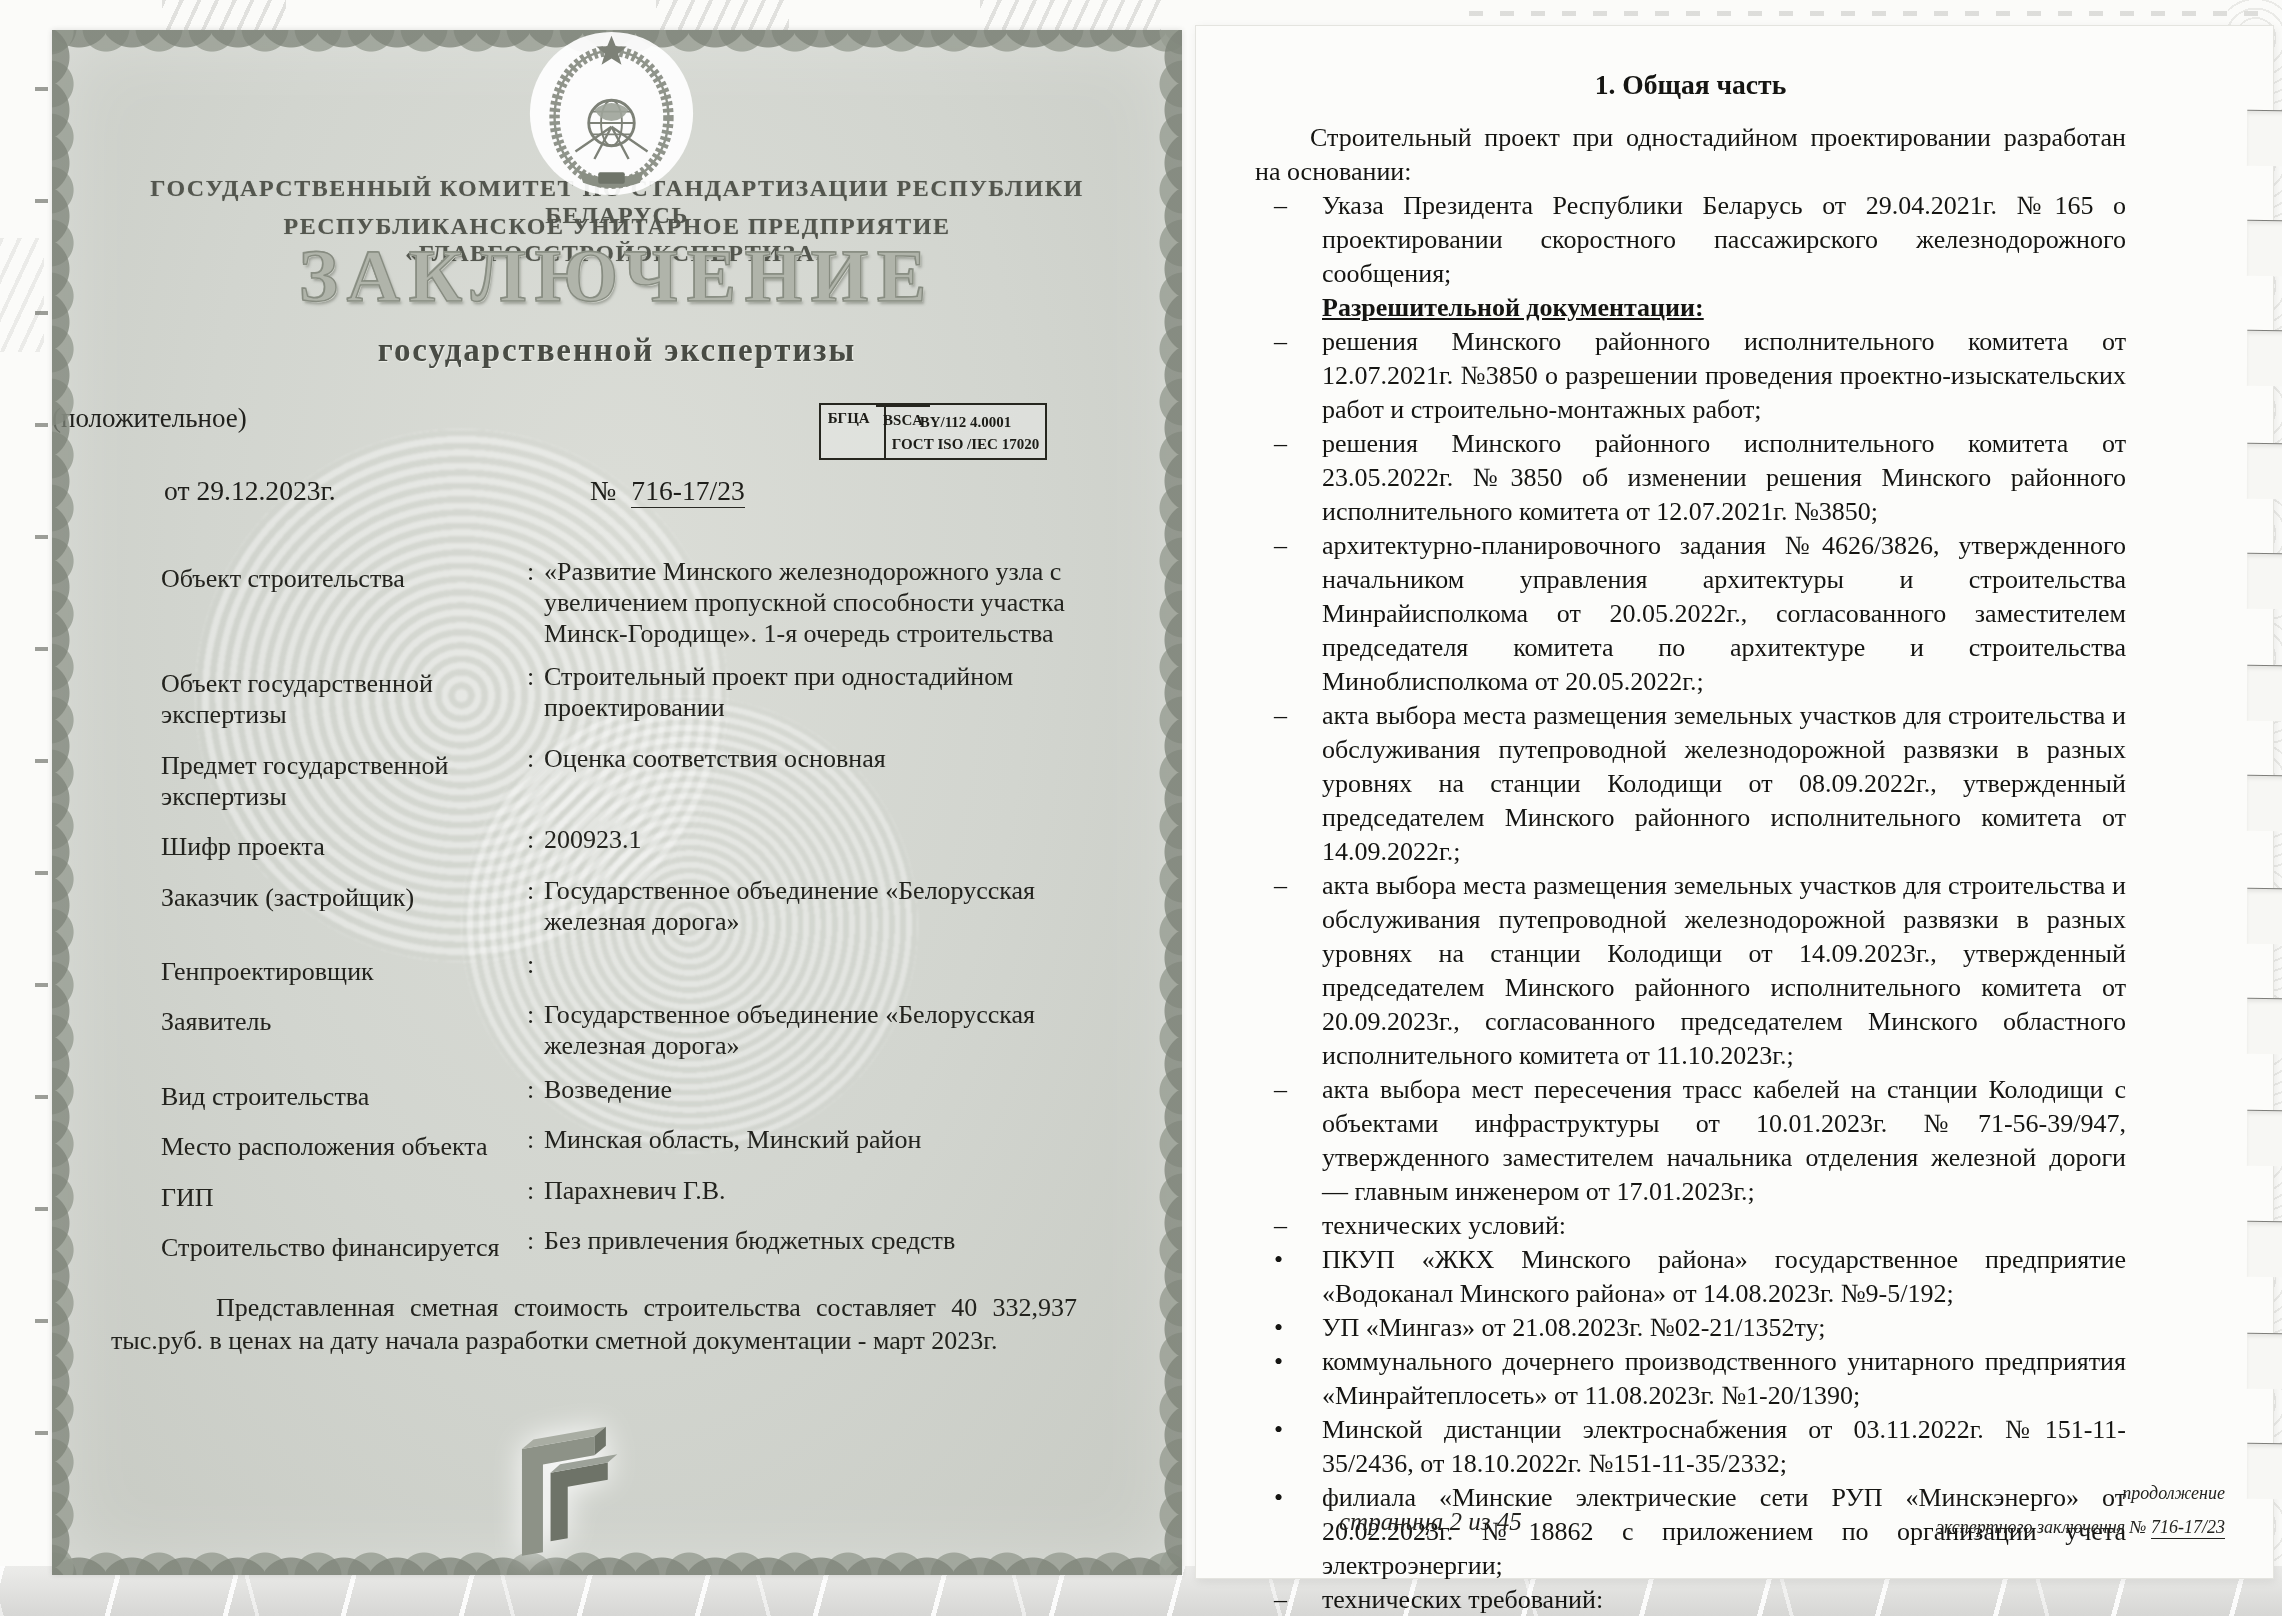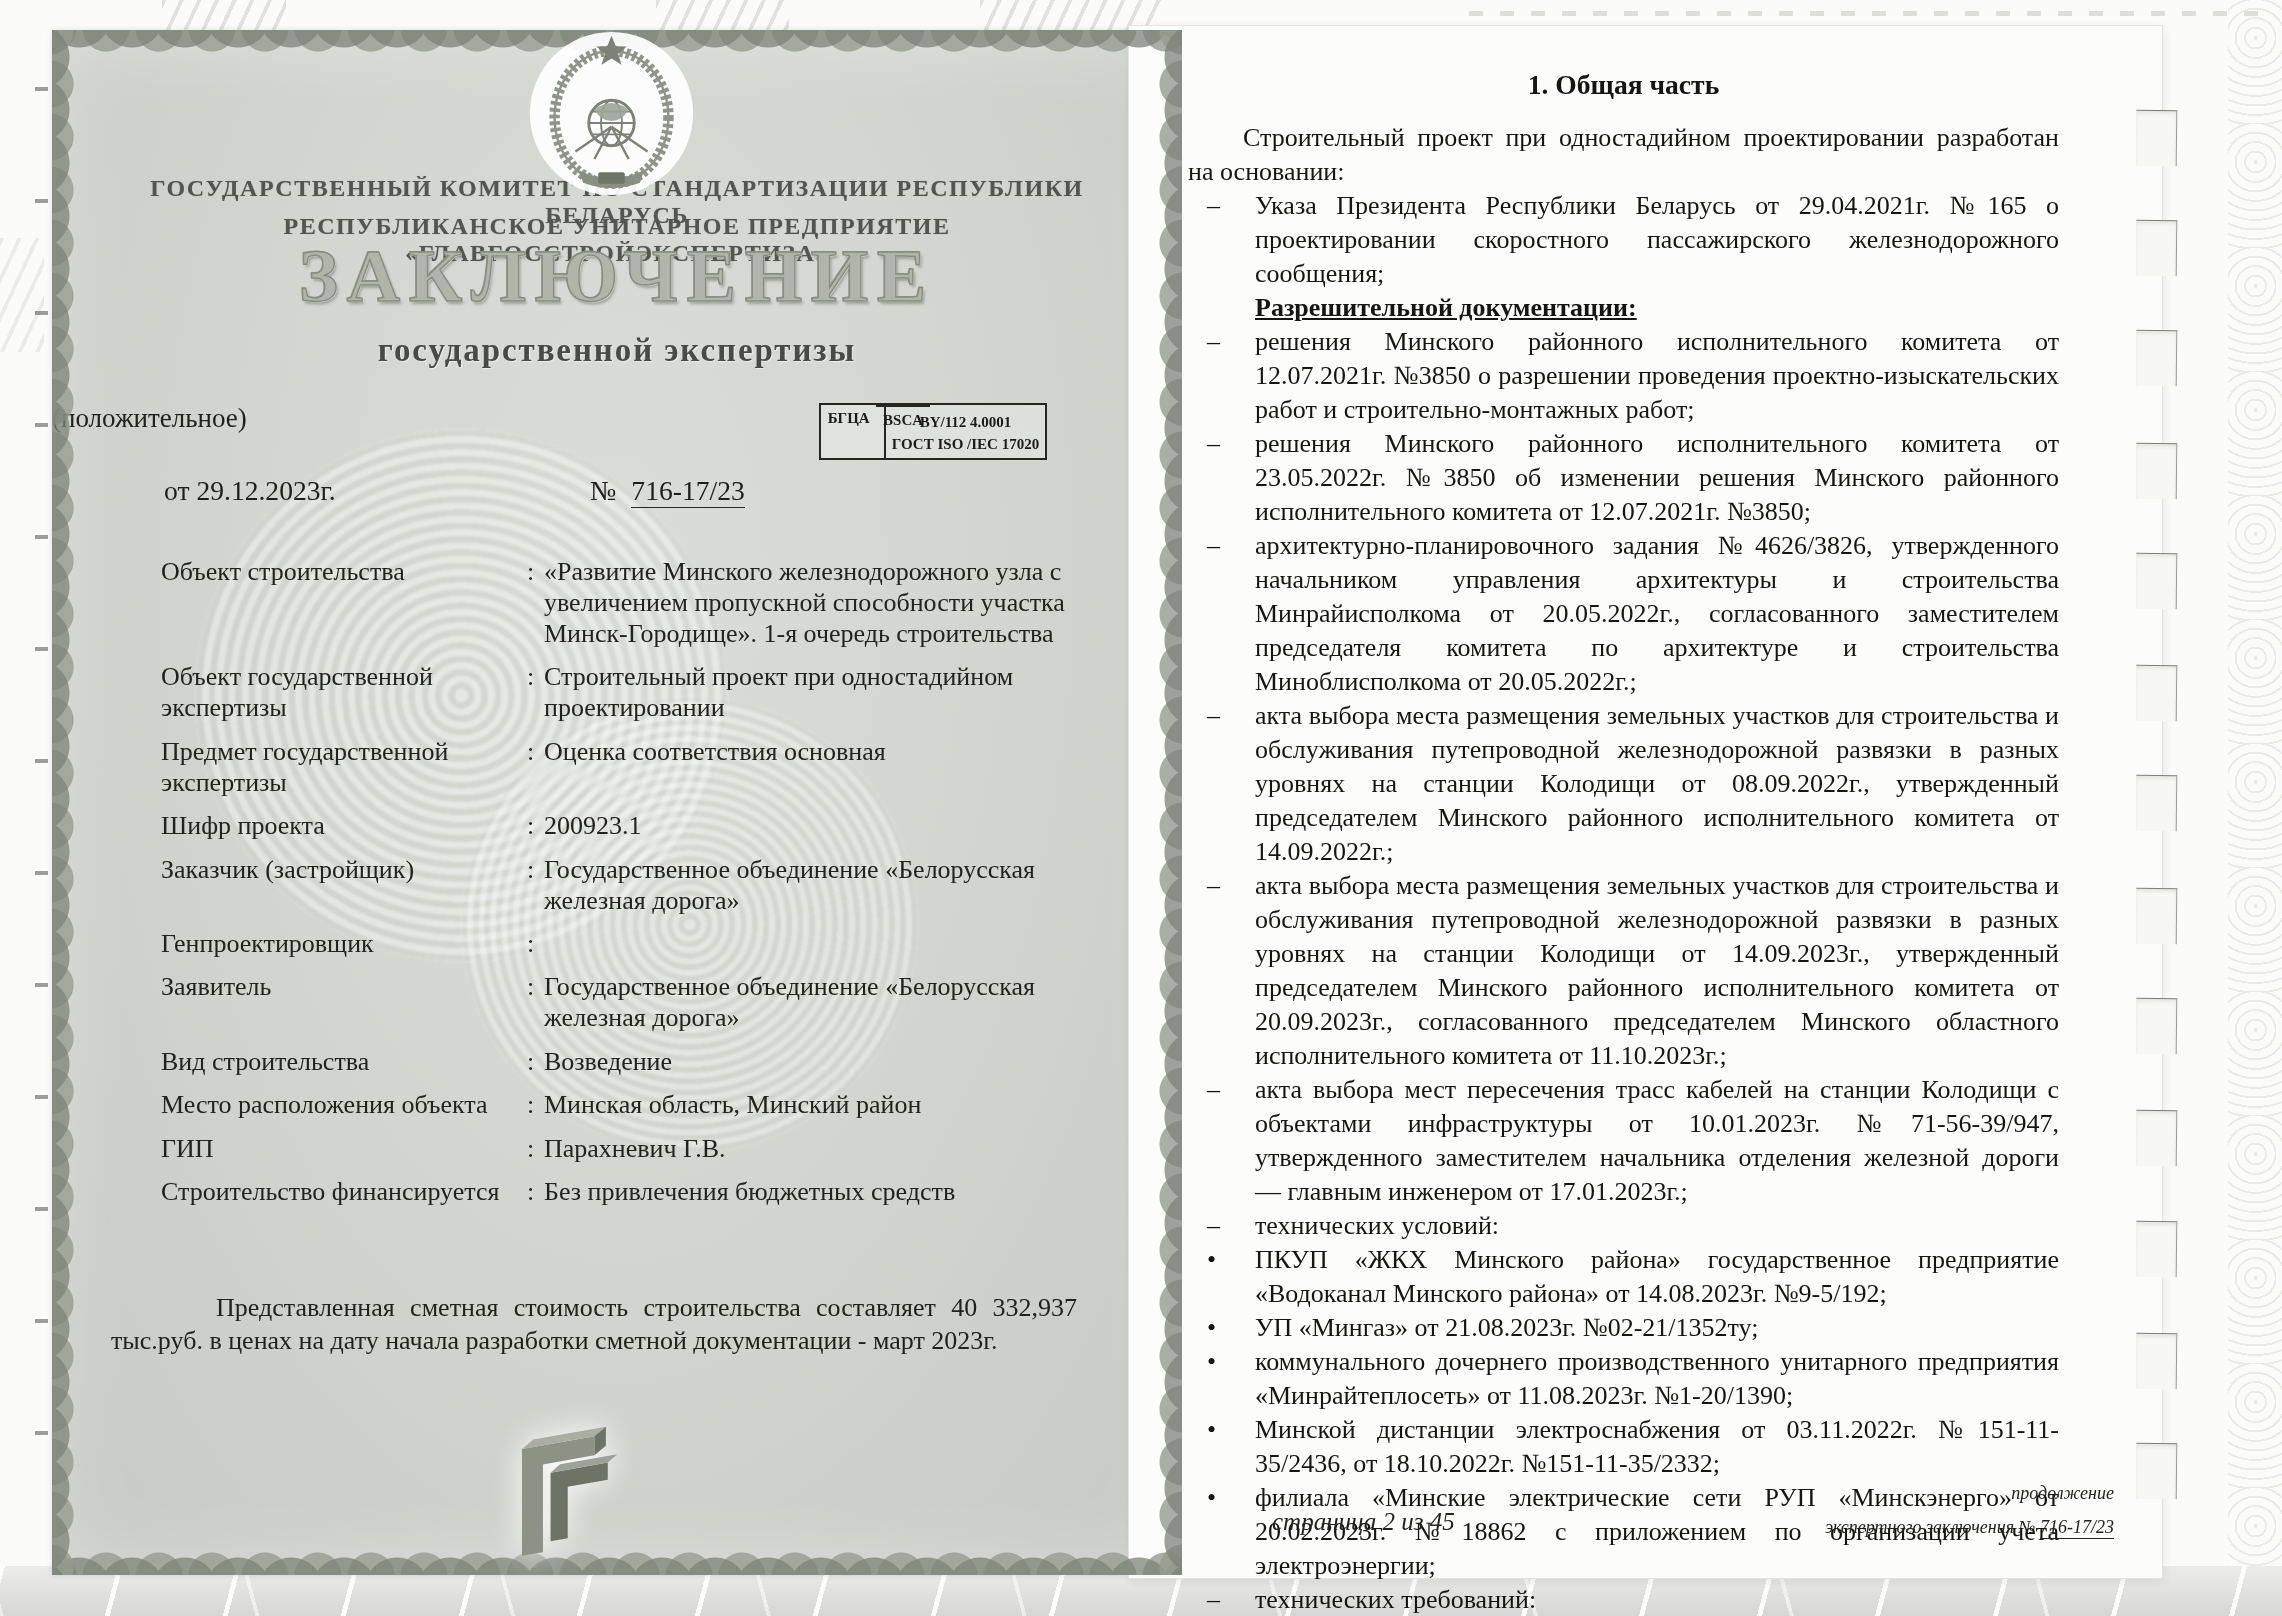--- a/index.html
+++ b/index.html
@@ -65,33 +65,33 @@
   .accred-cell{padding:4.8px 6.7px 3.8px;}
   .accred-cell.b2{border-top:2.9px solid #26261f;}
   .accred-right{flex:1;text-align:center;padding:5.7px 2.9px 3.8px;line-height:22px;}
 
   .lp-daterow{position:absolute;left:112px;right:57px;top:445px;font-size:27.6px;color:#1e1e1a;z-index:1;}
   .lp-number{position:absolute;left:426px;top:0;}
   .lp-number .nval{margin-left:15px;border-bottom:1.9px solid #2a2a25;padding-bottom:1px;}
 
   .lp-fields{position:absolute;left:109px;top:526px;width:908px;display:grid;
      grid-template-columns:356px 27px 1fr;row-gap:12.4px;font-size:26px;line-height:31px;color:#23231e;z-index:1;}
-  .lp-label{grid-column:1;}
+  .lp-label{grid-column:1;margin-top:7px;}
   .lp-colon{grid-column:2;text-align:center;}
   .lp-value{grid-column:3;}
 
   .lp-cost{position:absolute;left:59px;top:1261px;width:966px;font-size:26px;line-height:33px;
      text-align:justify;text-indent:105px;color:#22221d;z-index:1;}
 
   .lp-logo{position:absolute;left:449px;top:1377px;width:143px;height:164px;z-index:3;
      filter:drop-shadow(0 0 15px rgba(255,255,255,.95));}
 
   
-  .right-page{position:absolute;left:1128px;top:25px;width:1033px;height:1552px;background:#fcfcfa;
-     border:1px solid #e4e4df;box-shadow:1.9px 2.9px 9.5px rgba(0,0,0,.08);}
+  .right-page{position:absolute;left:1195px;top:25px;width:1033px;height:1552px;background:#fcfcfa;
+     border:1px solid #e4e4df;box-shadow:1.9px 2.9px 9.5px rgba(0,0,0,.08);padding-left:44px;}
   .rp-content{position:absolute;left:59px;top:42px;width:871px;font-size:26px;line-height:34px;color:#151512;}
   .rp-heading{text-align:center;font-weight:bold;font-size:27.6px;margin:0 0 19px 0;}
   .rp-intro{margin:0;text-align:justify;text-indent:55px;}
   .rp-item{display:flex;margin:0;}
   .rp-item .marker{flex:0 0 67px;padding-left:19px;box-sizing:border-box;}
   .rp-item .itext{flex:1;text-align:justify;}
   .rp-item.bold .itext{font-weight:bold;text-decoration:underline;}
   .rp-footer-left{position:absolute;left:143px;bottom:42px;font-style:italic;font-size:25px;color:#22221e;}
   .rp-footer-right{position:absolute;right:48px;bottom:34px;font-style:italic;font-size:18px;
      text-align:right;line-height:34px;color:#22221e;}

